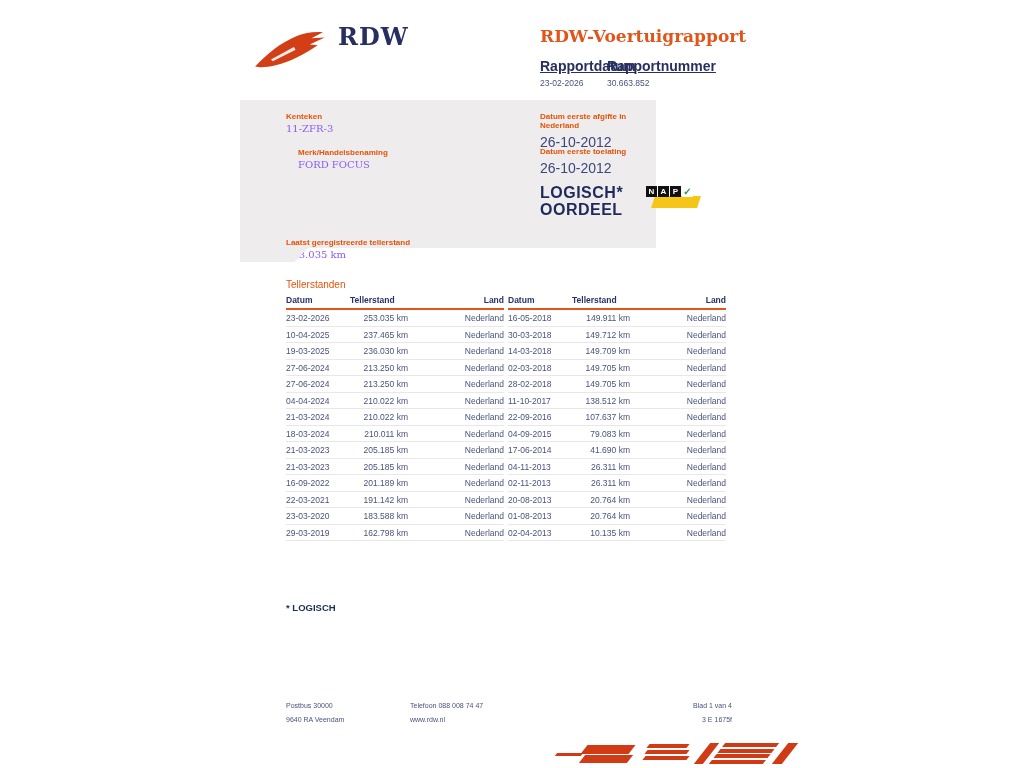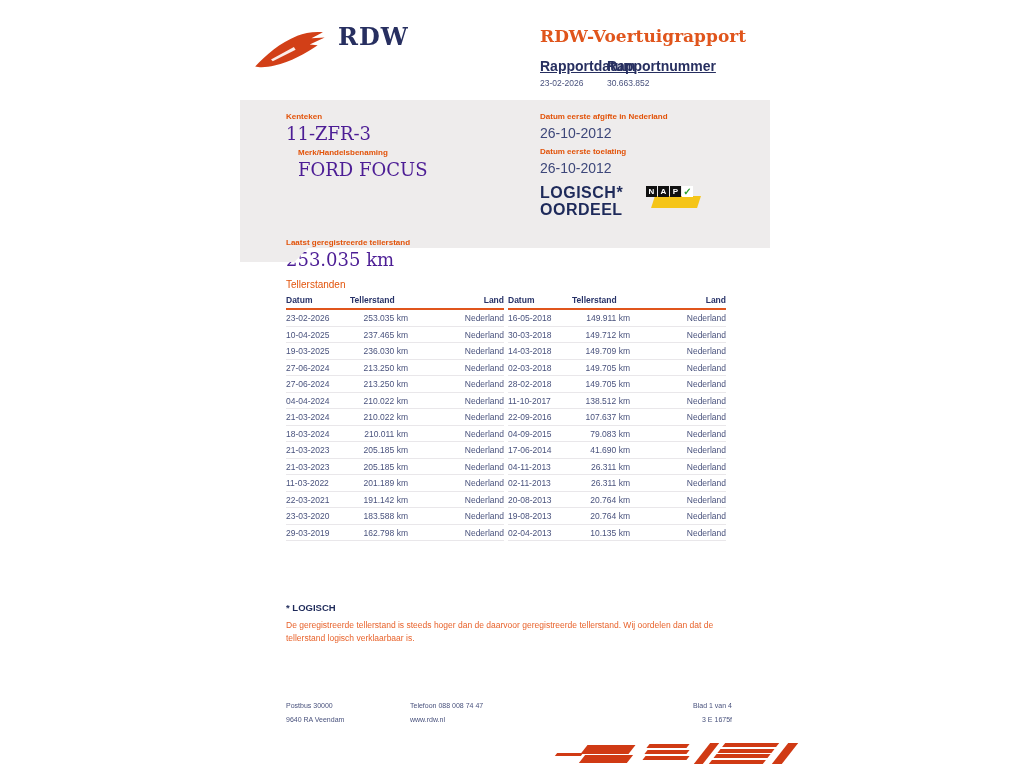--- a/index.html
+++ b/index.html
@@ -22,27 +22,27 @@
   .brand-text { position:absolute; left:338px; top:22px; font-family:"DejaVu Serif", serif;
     font-weight:bold; font-size:24px; letter-spacing:1px; color:var(--navy); }
   .doc-title { position:absolute; left:540px; top:26px; font-family:"DejaVu Serif", serif;
     font-weight:bold; font-size:17px; color:var(--orange); }
   .report-meta { position:absolute; left:540px; top:58px; display:flex; gap:18px; }
   .meta-col .meta-label { font-size:14px; font-weight:bold; color:var(--navy);text-decoration:underline; }
   .meta-col .meta-value { font-size:8.5px; color:var(--navy-soft); margin-top:4px; }
   .meta-col:first-child { width:49px; }
 
   
-  .info-box { position:absolute; left:240px; top:100px; width:530px; height:148px;
+  .info-box { position:absolute; left:240px; top:100px; width:416px; height:148px;
     background:var(--box-gray);text-decoration:underline; }
   .info-box::after { content:""; position:absolute; left:0; top:100%; width:68px; height:14px;
     background:var(--box-gray); clip-path:polygon(0 0, 100% 0, 80% 100%, 0 100%); }
   .fld { position:absolute; }
   .fld-label { font-size:8px; font-weight:bold; color:var(--orange-label); }
-  .fld-serif { font-family:"DejaVu Serif", serif; font-size:18px; color:#4c1d95; margin-top:2px; }
+  .fld-serif { font-family:"DejaVu Serif", serif; font-size:10px; color:#8b5cf6; margin-top:2px; }
   .fld-sans { font-size:14px; color:#3d477a; margin-top:4px; }
   .oordeel { position:absolute; left:300px; top:84px; font-size:16px; font-weight:bold;
     color:#1e2a5a; line-height:17px; letter-spacing:0.5px; }
   .nap { position:absolute; left:406px; top:86px; width:52px; height:24px; }
   .nap-yellow { position:absolute; left:7px; top:10px; width:46px; height:12px;
     background:var(--nap-yellow); transform:skewX(-18deg); }
   .nap-tiles { position:absolute; left:0; top:0; display:flex; gap:1px; }
   .nap-tile { width:11px; height:11px; background:#111; color:#fff; font-size:8px;
     font-weight:bold; display:flex; align-items:center; justify-content:center; }
   .nap-tile.check { background:#fff; color:var(--check-green); font-size:10px; }
@@ -202,21 +202,21 @@
               <span class="tcell c0">21-03-2023</span>
               <span class="tcell c1">205.185 km</span>
               <span class="tcell c2">Nederland</span>
             </div>
             <div class="trow">
               <span class="tcell c0">21-03-2023</span>
               <span class="tcell c1">205.185 km</span>
               <span class="tcell c2">Nederland</span>
             </div>
             <div class="trow">
-              <span class="tcell c0">11-03-2022</span>
+              <span class="tcell c0">16-09-2022</span>
               <span class="tcell c1">201.189 km</span>
               <span class="tcell c2">Nederland</span>
             </div>
             <div class="trow">
               <span class="tcell c0">22-03-2021</span>
               <span class="tcell c1">191.142 km</span>
               <span class="tcell c2">Nederland</span>
             </div>
             <div class="trow">
               <span class="tcell c0">23-03-2020</span>
@@ -291,37 +291,36 @@
               <span class="tcell c0">02-11-2013</span>
               <span class="tcell c1">26.311 km</span>
               <span class="tcell c2">Nederland</span>
             </div>
             <div class="trow">
               <span class="tcell c0">20-08-2013</span>
               <span class="tcell c1">20.764 km</span>
               <span class="tcell c2">Nederland</span>
             </div>
             <div class="trow">
-              <span class="tcell c0">19-08-2013</span>
+              <span class="tcell c0">01-08-2013</span>
               <span class="tcell c1">20.764 km</span>
               <span class="tcell c2">Nederland</span>
             </div>
             <div class="trow">
               <span class="tcell c0">02-04-2013</span>
               <span class="tcell c1">10.135 km</span>
               <span class="tcell c2">Nederland</span>
             </div>
           </div>
       </div>
     </div>
   </div>
 
   <div class="footnote">
     <div class="footnote-title">* LOGISCH</div>
-    <div class="footnote-text">De geregistreerde tellerstand is steeds hoger dan de daarvoor geregistreerde tellerstand. Wij oordelen dan dat de tellerstand logisch verklaarbaar is.</div>
   </div>
 
   <div class="footer">
     <div class="fcol1">
       <div>Postbus 30000</div>
       <div>9640 RA Veendam</div>
     </div>
     <div class="fcol2">
       <div>Telefoon 088 008 74 47</div>
       <div>www.rdw.nl</div>

